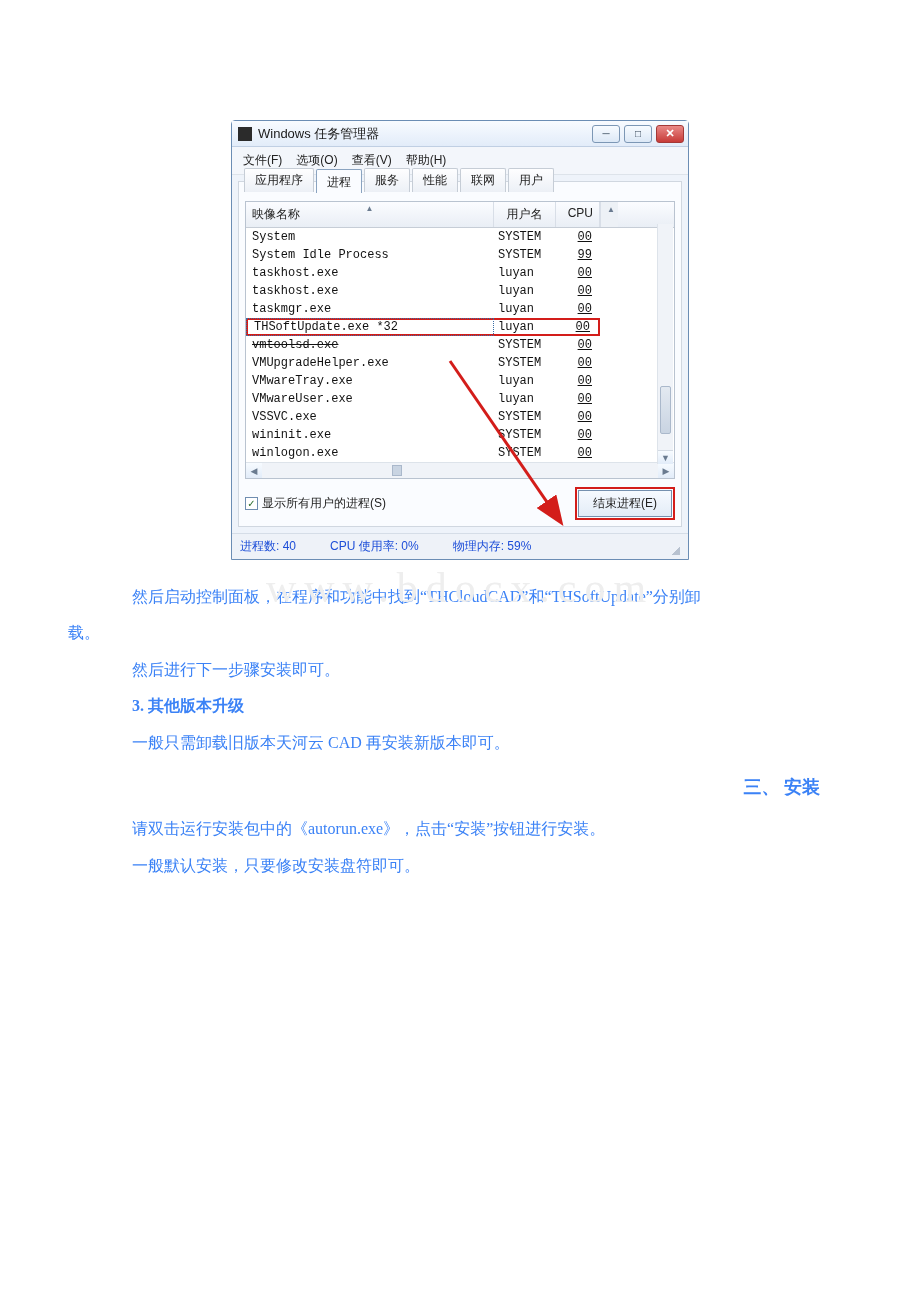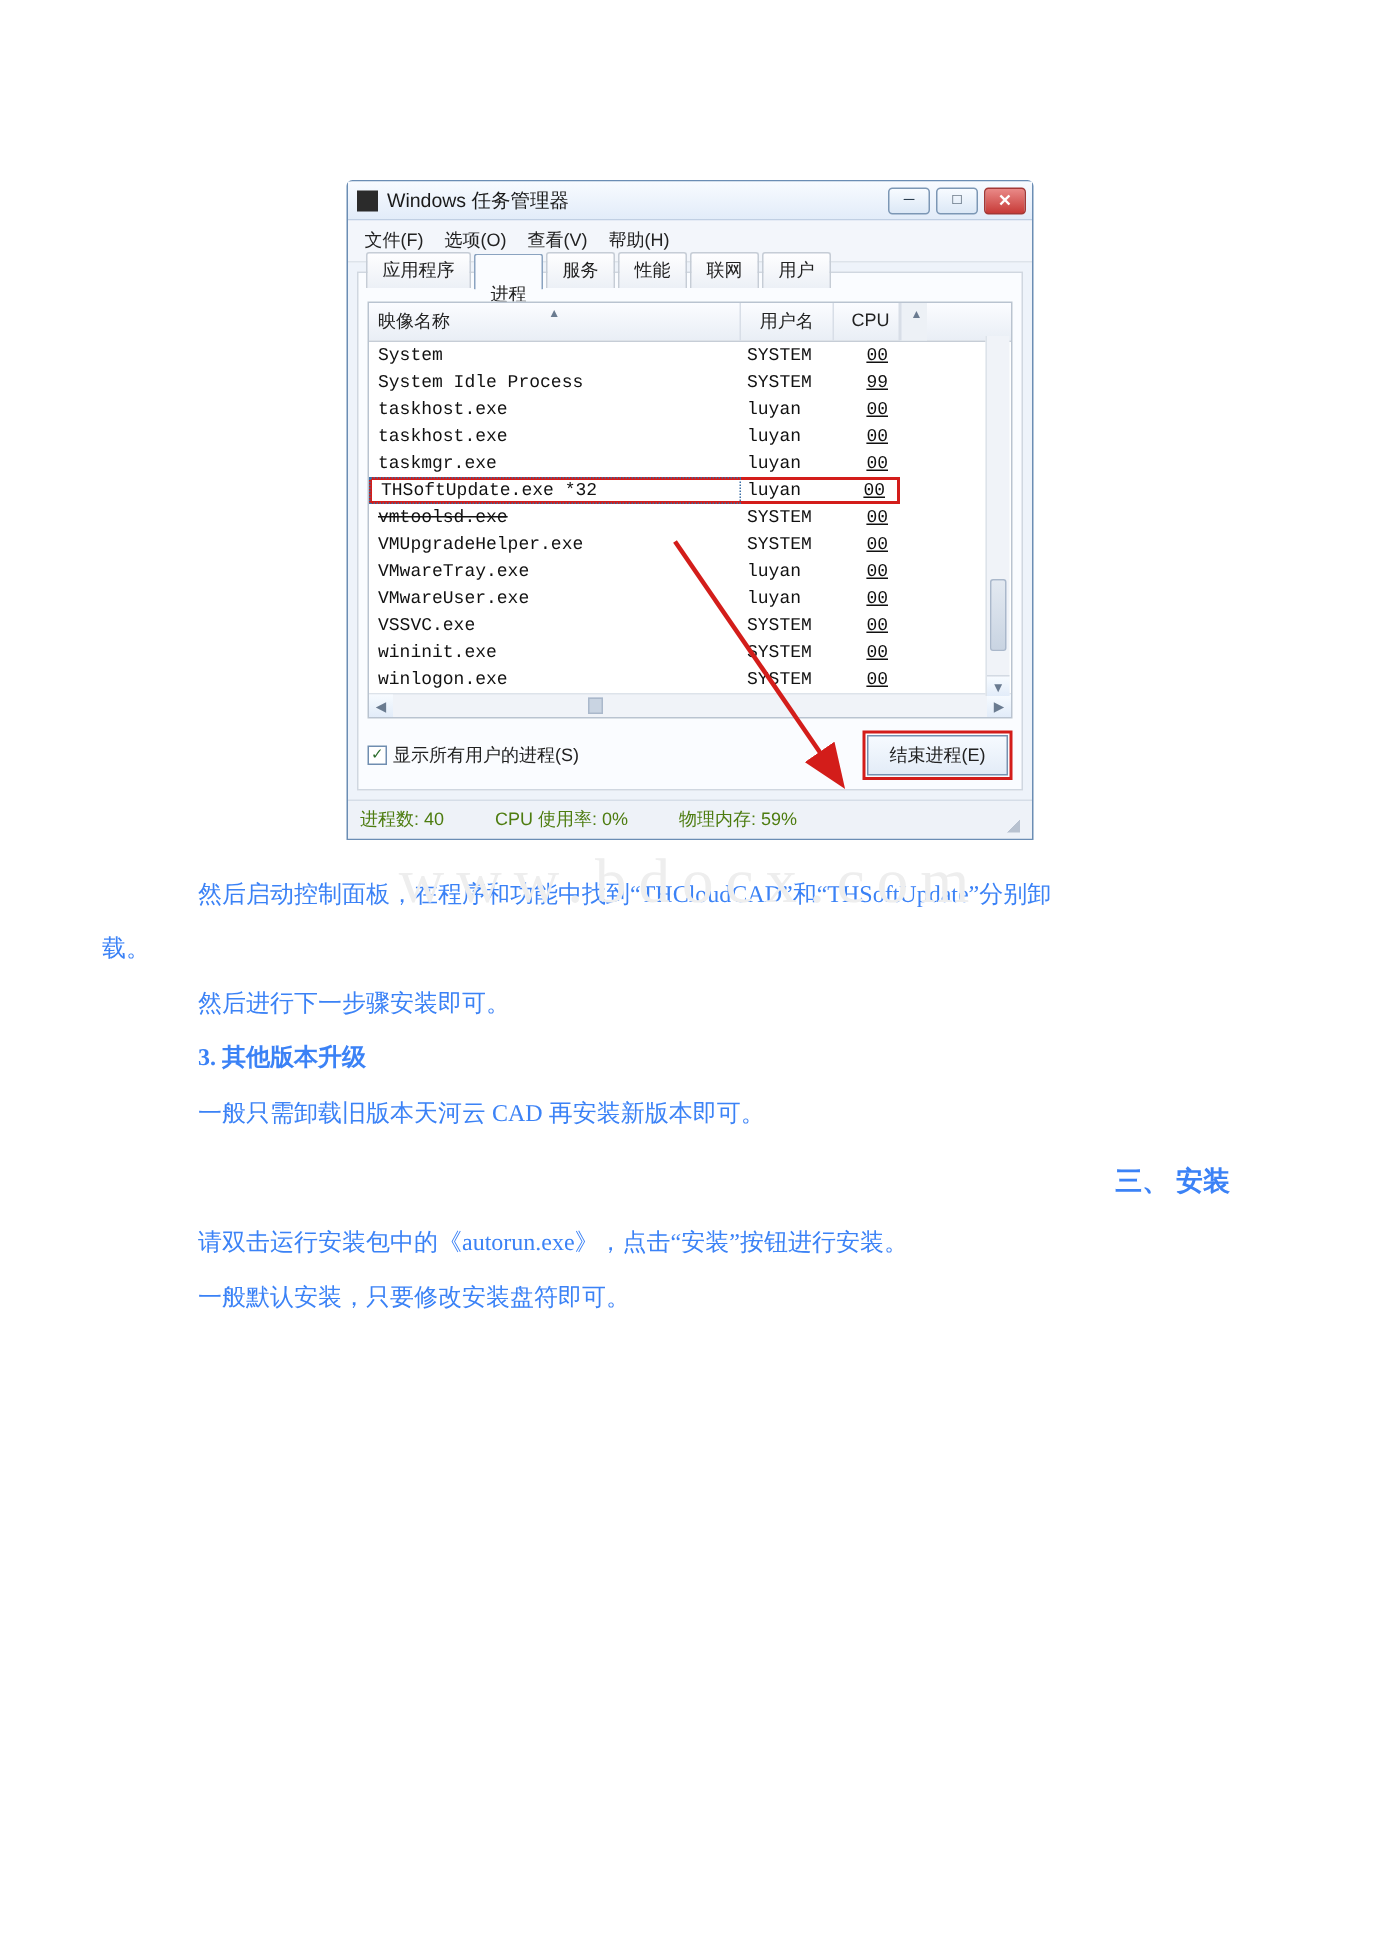--- a/index.html
+++ b/index.html
@@ -99,21 +99,21 @@
     font-size: 12px;
     padding: 3px 10px 0 10px;
     margin-right: 2px;
     border-radius: 2px 2px 0 0;
     color: #222;
   }
   .tm-tab.active {
     background: #fafcff;
     position: relative;
     top: 1px;
-    padding-top: 18px;
+    padding-top: 4px;
     border-color: #8aa3c0;
     font-weight: 400;
   }
 
   .tm-table-wrap {
     margin-top: -4px;
     border: 1px solid #b9c3d0;
     background: #ffffff;
     padding: 0;
     position: relative;
@@ -284,21 +284,21 @@
     font-size: 12px;
     padding: 4px 14px;
     color: #222;
   }
 
   .tm-statusbar {
     display: flex;
     background: #eef2f8;
     border-top: 1px solid #d5dde7;
     font-size: 12px;
-    color: #4d7c0f;
+    color: #1d4ed8;
     padding: 4px 8px;
     gap: 34px;
   }
   .tm-statusbar .resize-grip {
     margin-left: auto;
     width: 14px; height: 14px;
     align-self: flex-end;
     background:
       linear-gradient(135deg, transparent 70%, #b8c2d0 70%);
   }

